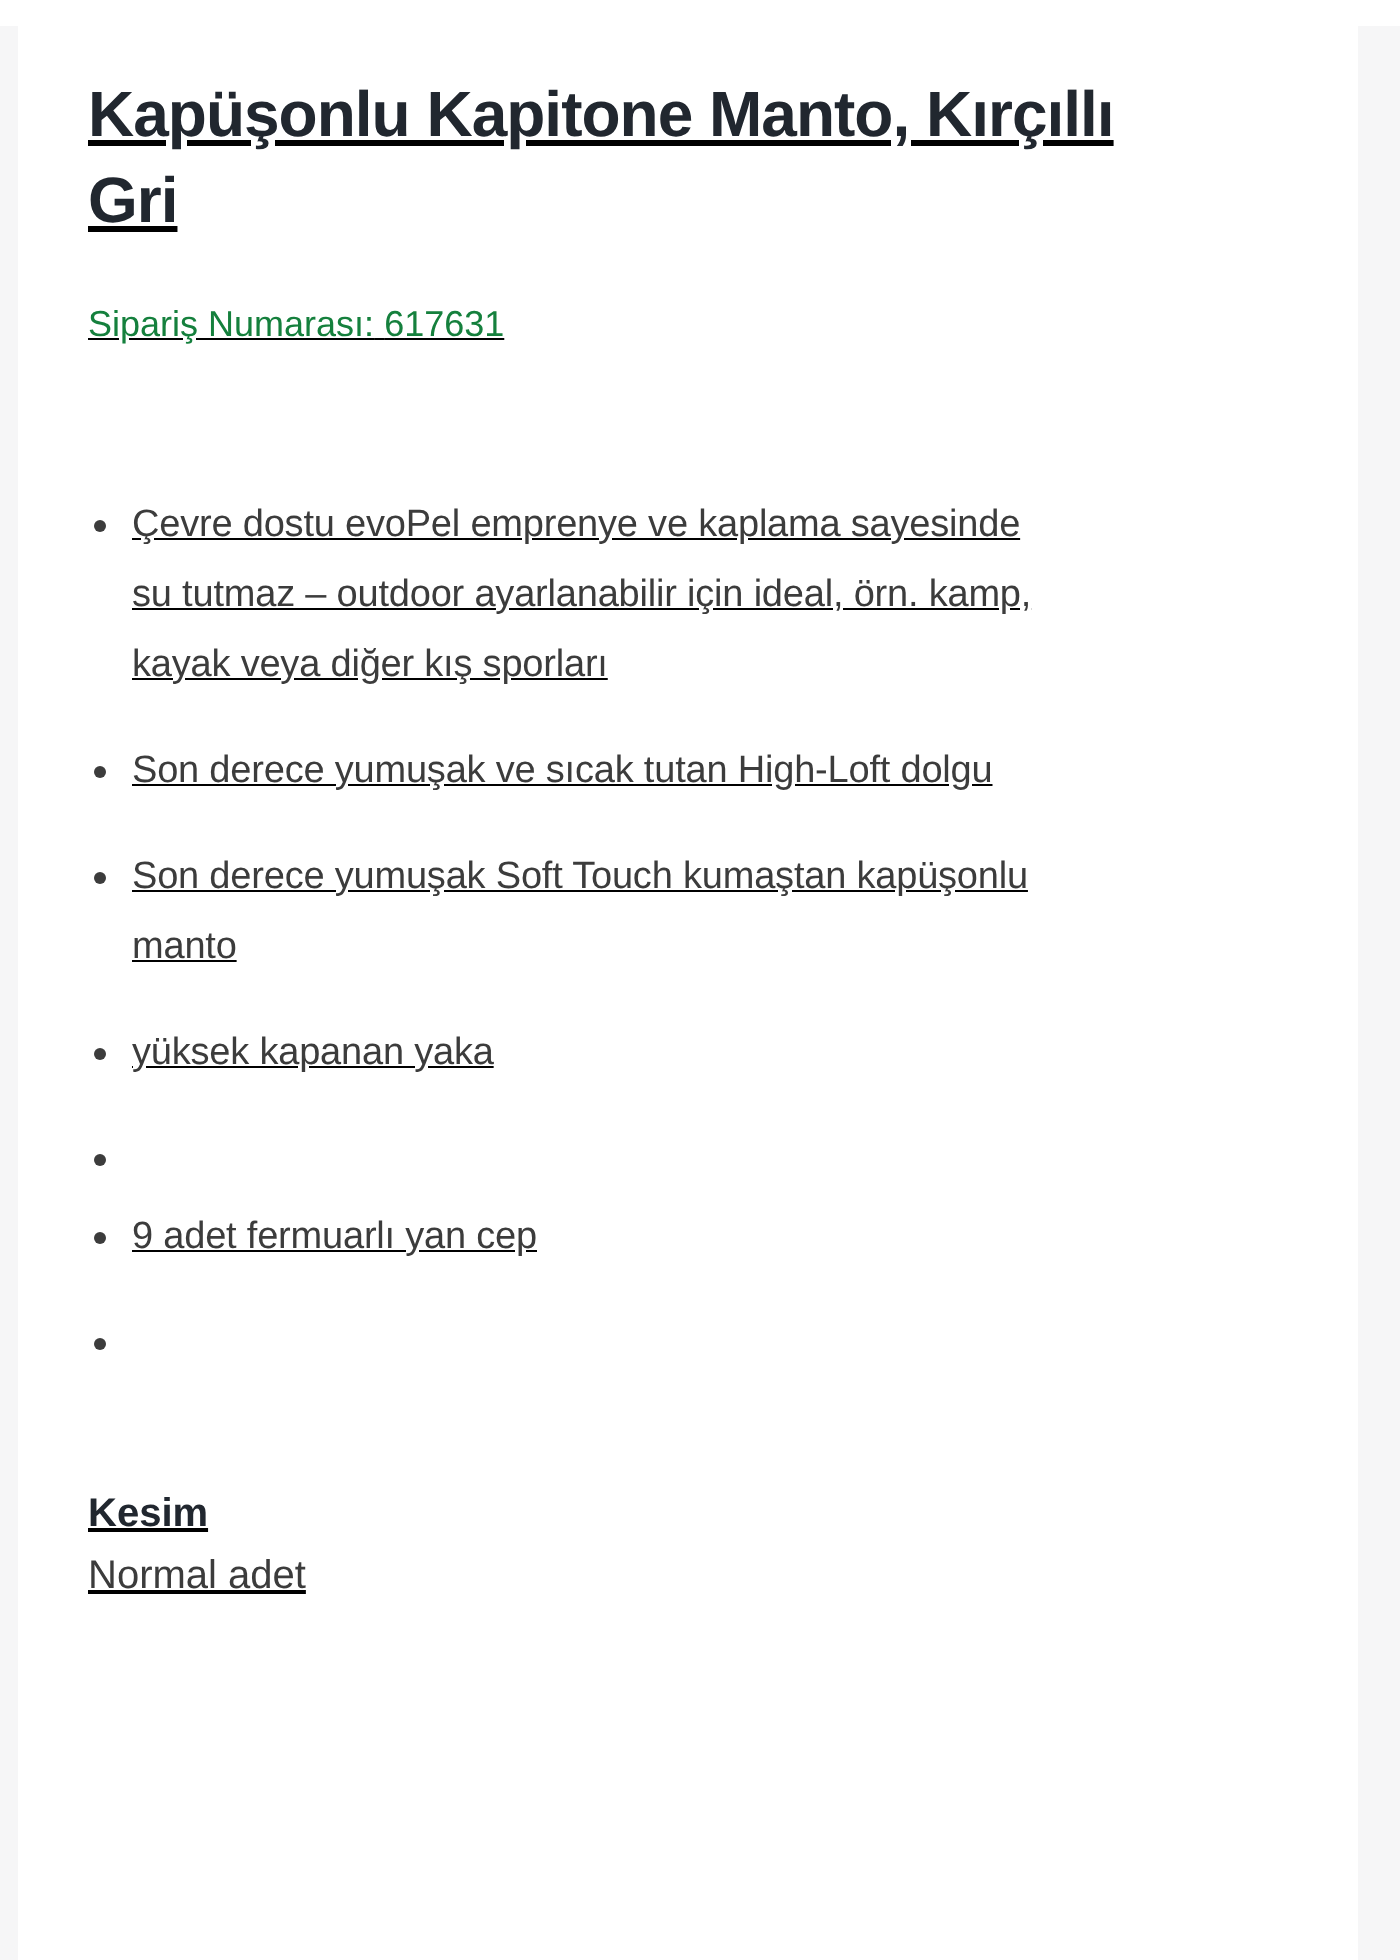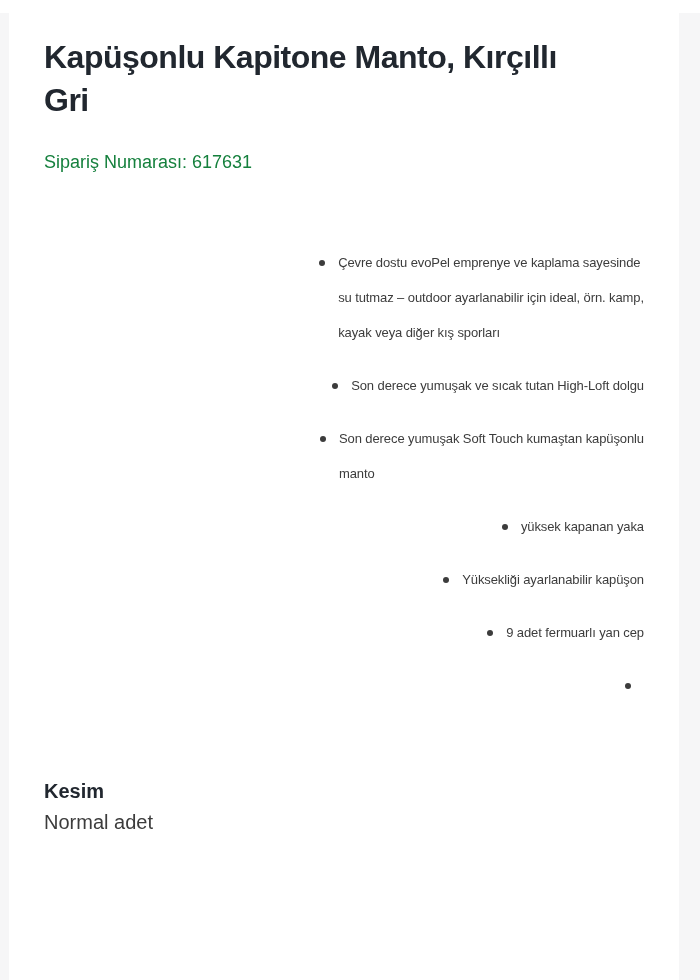--- a/index.html
+++ b/index.html
@@ -18,20 +18,21 @@
     background: #f6f6f7;
   }
   .gutter-left  { left: 0;  width: 9px;  }
   .gutter-right { right: 0; width: 21px; }
 
   .content {
     position: absolute;
     left: 44px;
     top: 0;
     width: 600px;
+    text-decoration: underline;
   }
 
   .title {
     margin: 36px 0 0 0;
     font-size: 32px;
     line-height: 43px;
     font-weight: bold;
     letter-spacing: -0.5px;
     color: #21272f;
   }
@@ -45,37 +46,36 @@
   }
 
   .features {
     list-style: none;
     margin: 70px 0 0 0;
     padding: 0;
   }
   .feature {
     display: flex;
     margin: 0 0 18px 0;
-    font-size: 13px;
+    font-size: 19px;
     line-height: 35px;
     letter-spacing: -0.1px;
     color: #3c3c3c;
-    justify-content: flex-end;
   }
   .bullet {
     flex: 0 0 auto;
     width: 6px;
     height: 6px;
     border-radius: 50%;
     background: #3c3c3c;
     margin: 15px 13px 0 3px;
   }
   .feature .line { display: block; white-space: nowrap; }
 
-  .details { margin-top: 88px; }
+  .details { margin-top: 68px; }
   .details-heading {
     margin: 0;
     font-size: 20px;
     line-height: 28px;
     font-weight: bold;
     color: #21272f;
   }
   .details-value {
     margin: 1px 0 0 0;
     font-size: 20px;
@@ -126,23 +126,20 @@
 
     <li class="feature">
       <span class="bullet"></span>
       <div class="lines">
         <span class="line">yüksek kapanan yaka</span>
       </div>
     </li>
 
     <li class="feature">
       <span class="bullet"></span>
-      <div class="lines">
-        <span class="line">Yüksekliği ayarlanabilir kapüşon</span>
-      </div>
     </li>
 
     <li class="feature">
       <span class="bullet"></span>
       <div class="lines">
         <span class="line">9 adet fermuarlı yan cep</span>
       </div>
     </li>
 
     <li class="feature">

